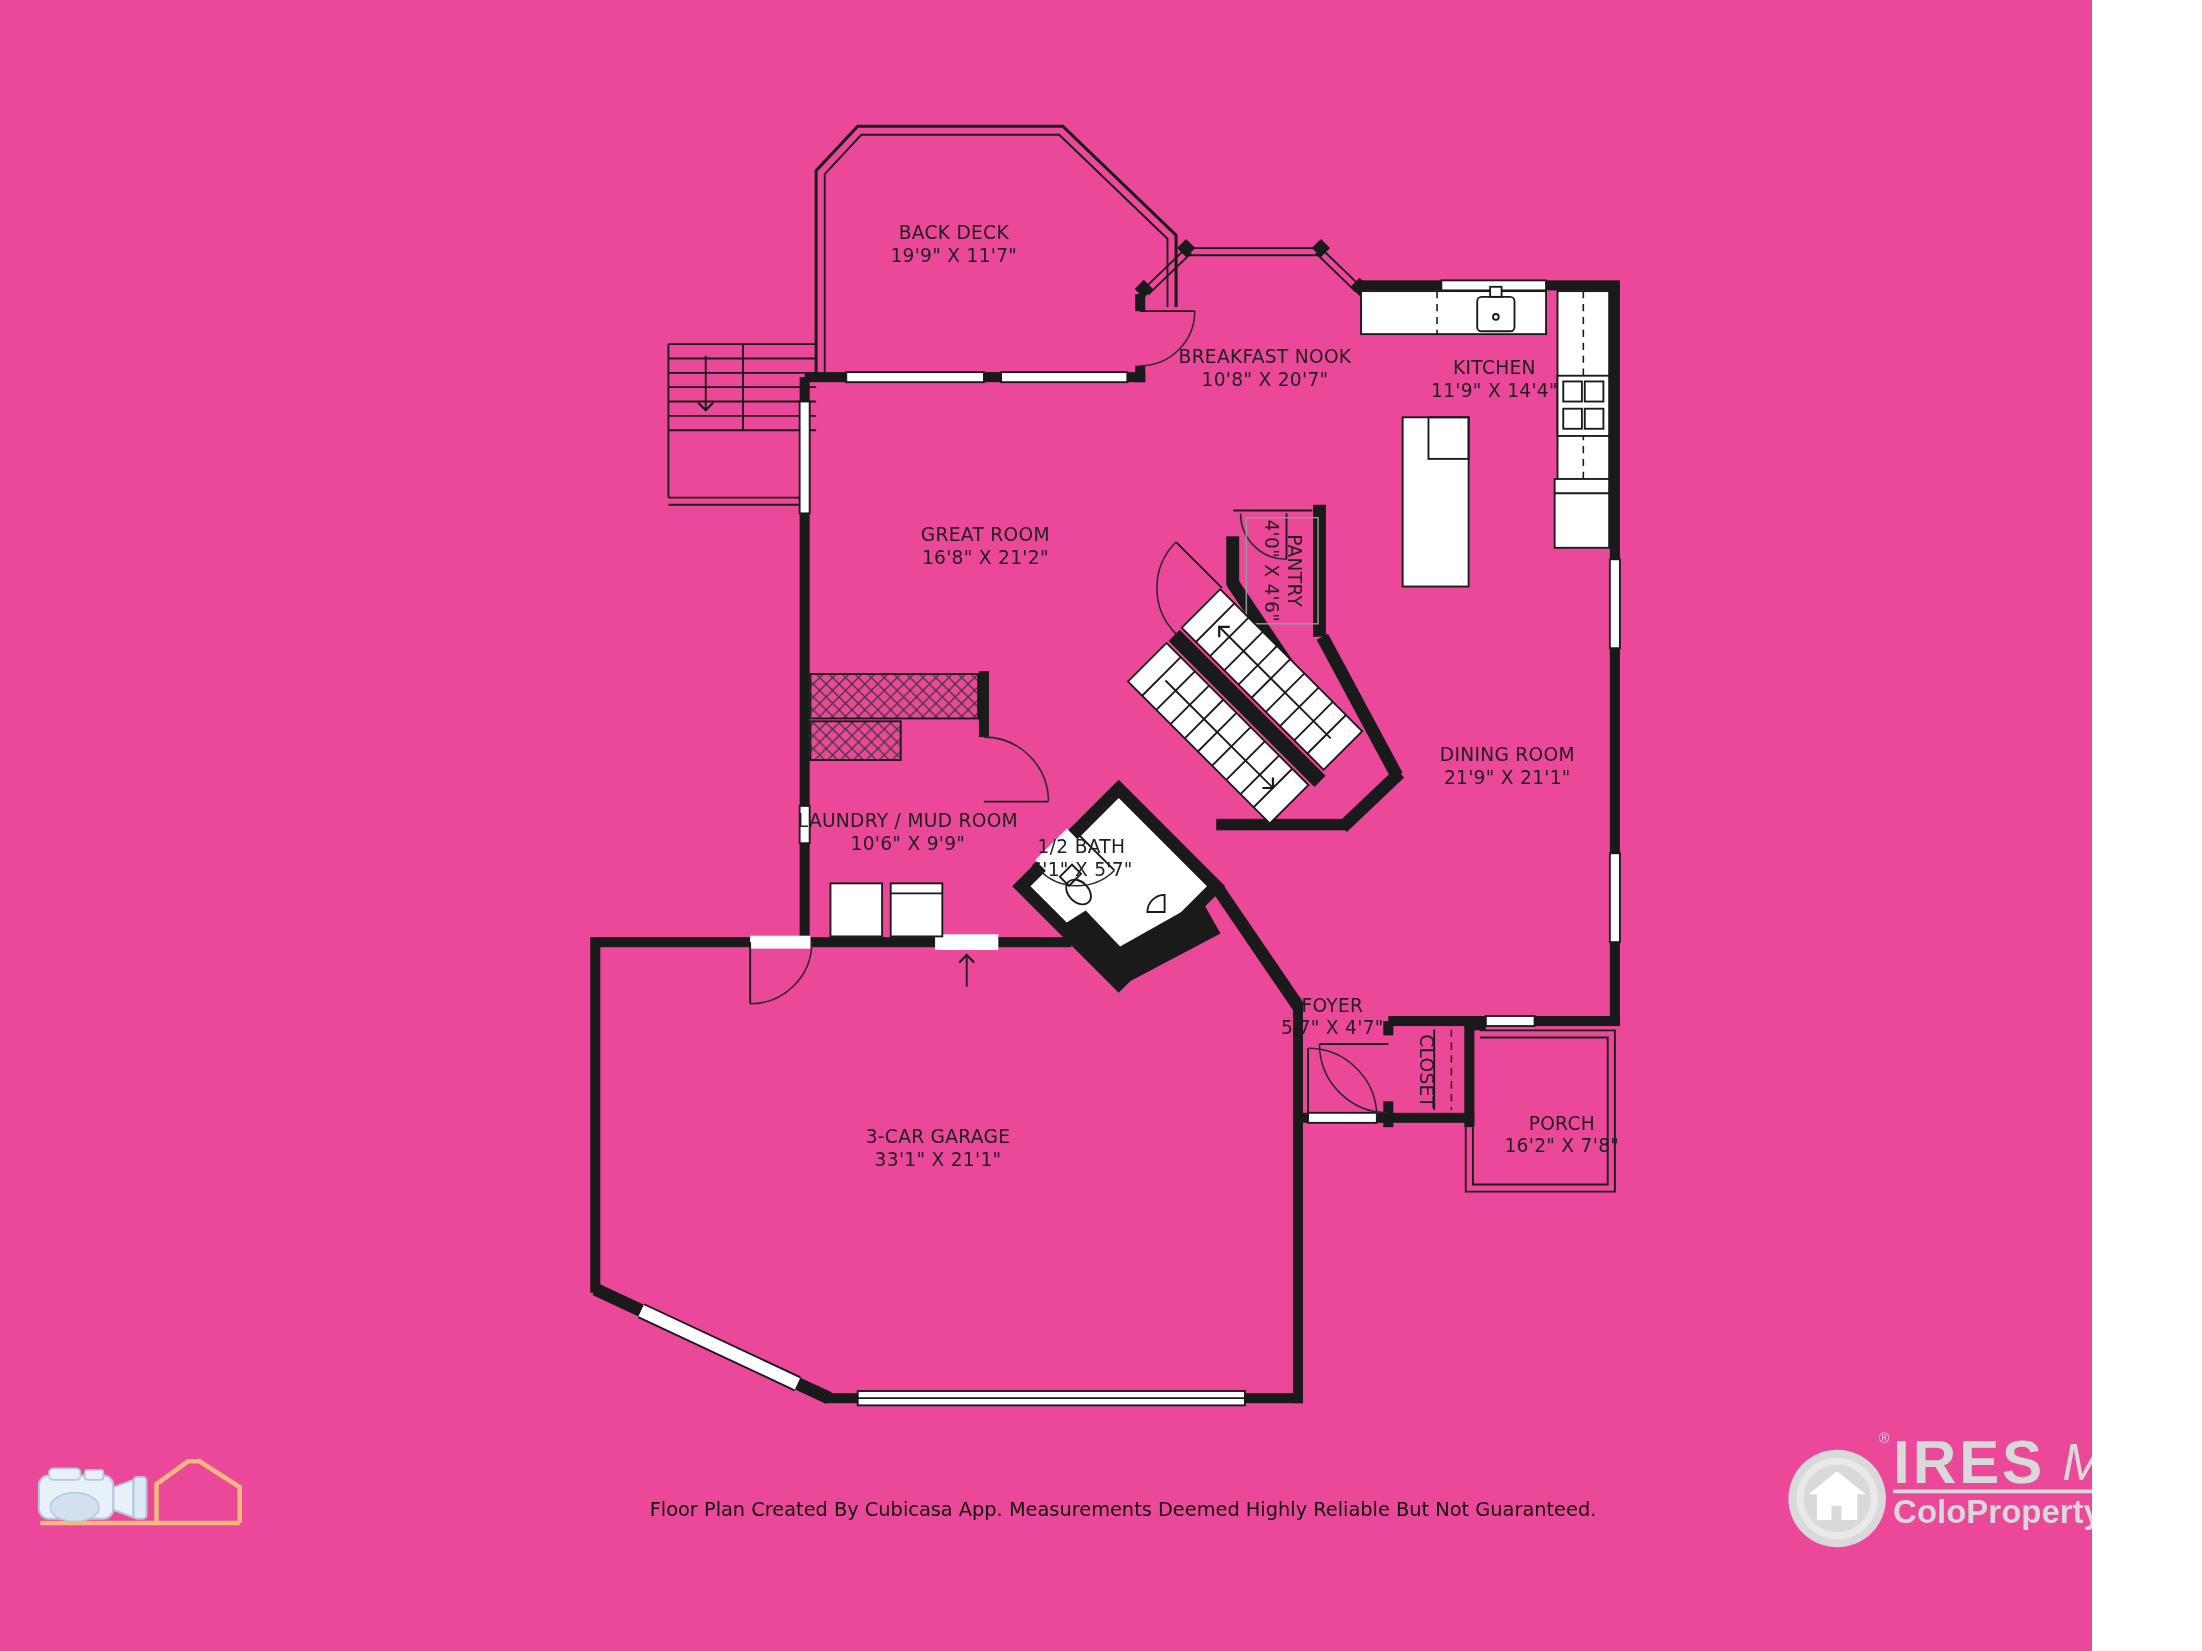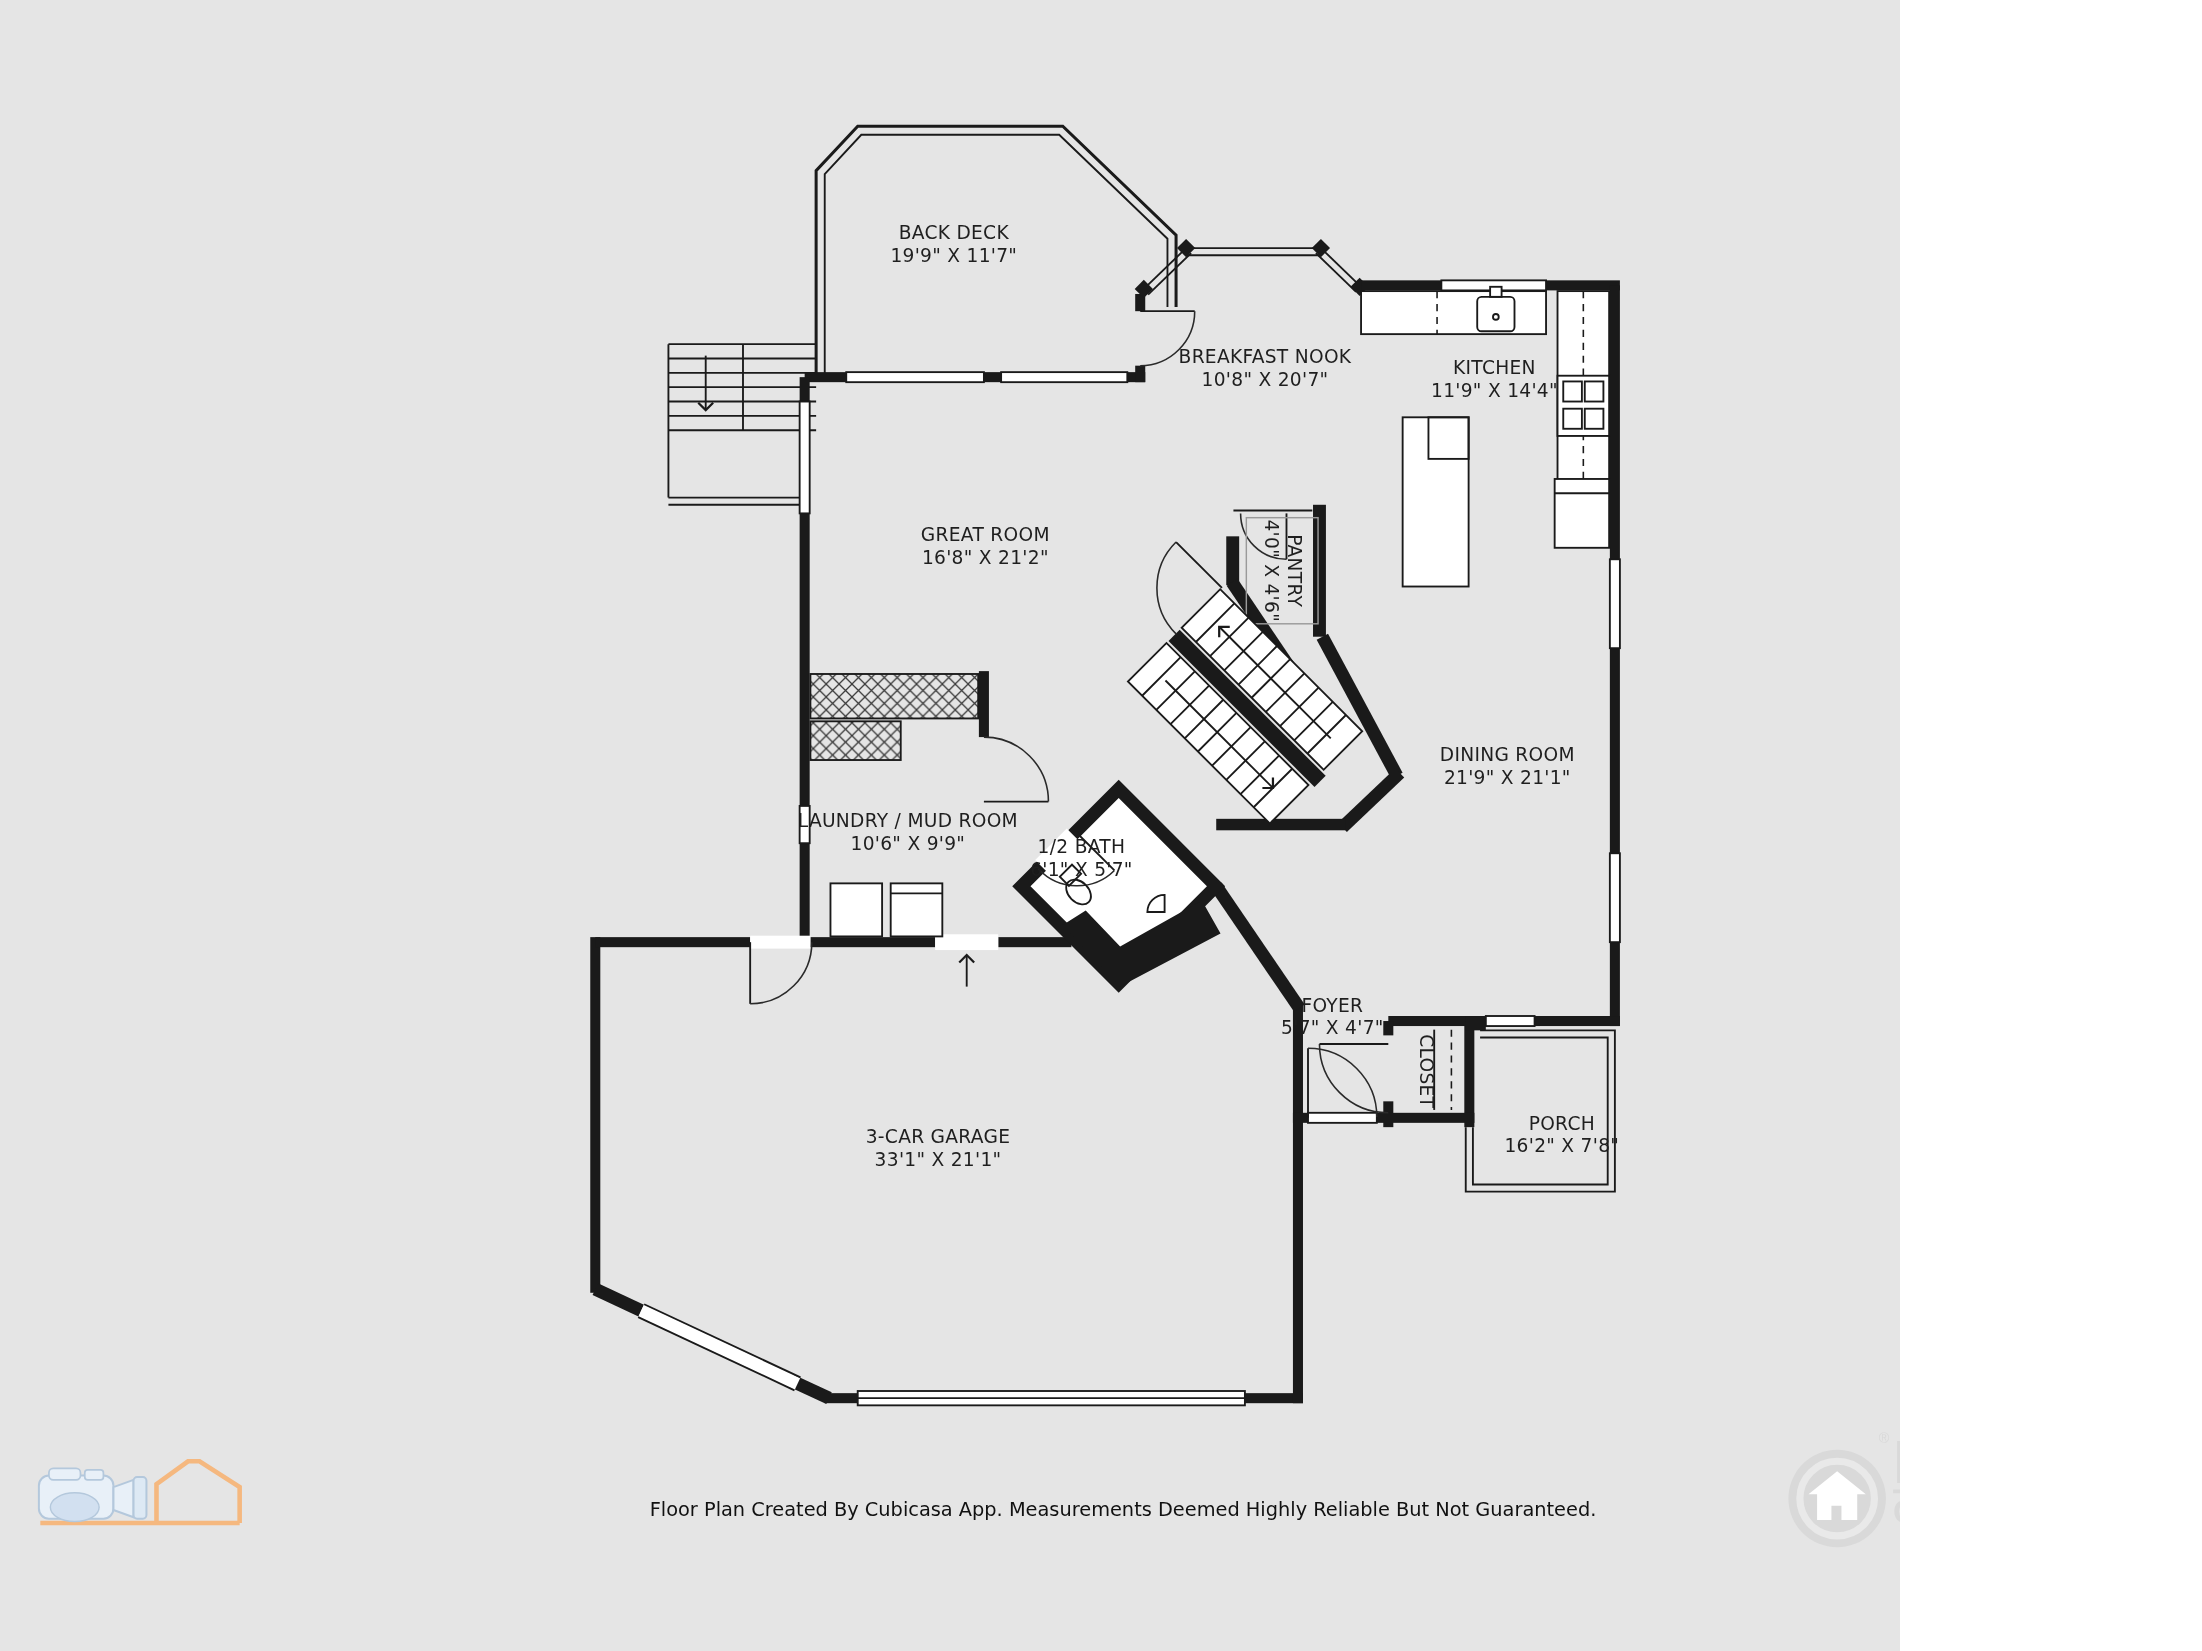--- a/index.html
+++ b/index.html
@@ -1,16 +1,16 @@
 <!DOCTYPE html>
 <html style="font-size:13.8px"><head>
 <meta charset="utf-8">
 <style>
   html,body{margin:0;padding:0;background:#ffffff;}
-  .page{position:relative;width:1900px;height:1652px;background:#e5e5e5;overflow:hidden;}
+  .page{position:relative;width:2092px;height:1652px;background:#ec4899;overflow:hidden;}
   svg{position:absolute;inset:0;}
   .rm{font-family:"DejaVu Sans","Liberation Sans",sans-serif;font-size:13px;fill:#1f1f1f;text-anchor:middle;letter-spacing:.2px;}
   .foot{font-family:"DejaVu Sans","Liberation Sans",sans-serif;font-size:13.5px;fill:#111;text-anchor:middle;}
   .w{fill:#1a1a1a;}
   .tl{stroke:#1a1a1a;stroke-width:1.3;fill:none;}
   .tl2{stroke:#1a1a1a;stroke-width:2.1;fill:none;}
   .wd{fill:#ffffff;stroke:#1a1a1a;stroke-width:1.3;}
   .arc{stroke:#2a2a2a;stroke-width:1.1;fill:none;}
   .thick{stroke:#1a1a1a;stroke-width:9;fill:none;}
   .dash{stroke:#1a1a1a;stroke-width:1.1;fill:none;stroke-dasharray:5 4;}

